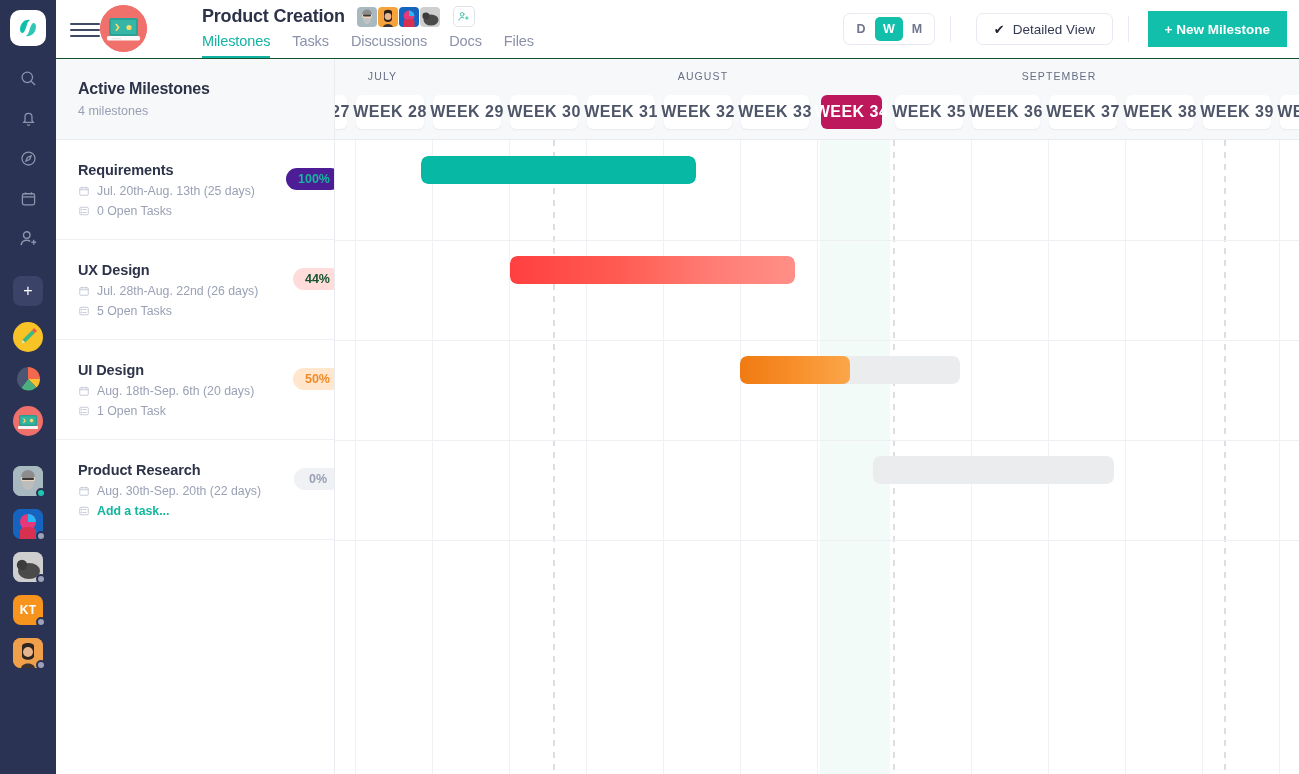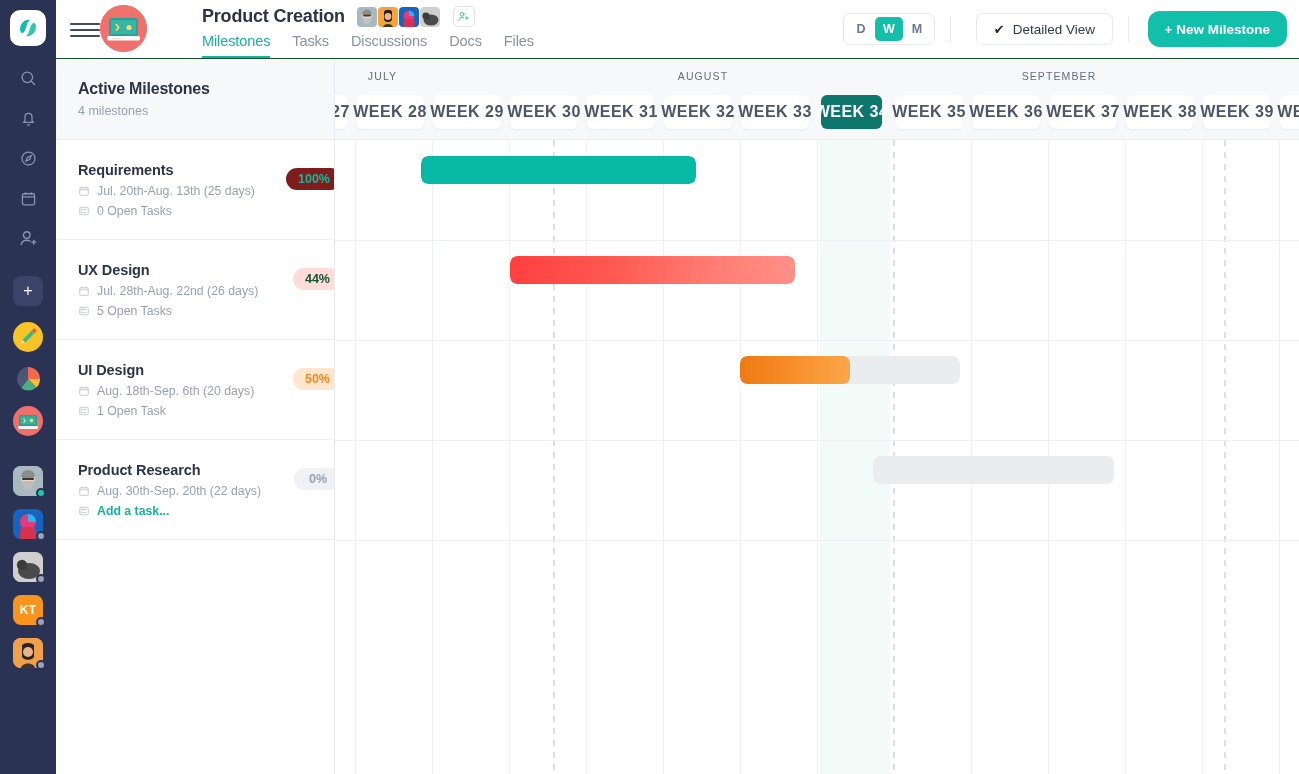--- a/index.html
+++ b/index.html
@@ -99,21 +99,21 @@
   .sep { position: absolute; top: 16px; width: 1px; height: 26px; background: #e8eaf1; }
   .detailed {
     position: absolute; right: 186px; top: 13px; height: 32px; padding: 0 17px;
     background: #fff; border: 1px solid #e6e9f0; border-radius: 7px;
     display: flex; align-items: center; gap: 8px; cursor: pointer;
     font-size: 13.5px; color: #333a51;
   }
   .detailed .chk { color: #20242f; font-size: 13px; font-weight: 700; }
   .newms {
     position: absolute; right: 12px; top: 11px; height: 36px; padding: 0 17px;
-    background: #12bfab; border-radius: 12px; border: none; cursor: pointer;
+    background: #12bfab; border-radius: 0; border: none; cursor: pointer;
     display: flex; align-items: center; color: #fff; font-size: 13.5px; font-weight: 700;
   }
 
   
   .mspanel {
     position: absolute; left: 56px; top: 59px; width: 279px; height: 715px;
     background: #ffffff; border-right: 1px solid #e9ebf1; overflow: hidden; z-index: 5;
   }
   .mshead {
     height: 81px; background: #f7f8fa; border-bottom: 1px solid #e9ebf1;
@@ -152,21 +152,21 @@
     position: absolute; top: 11px; font-size: 10.5px; font-weight: 400;
     color: #666d83; letter-spacing: 1.1px; text-align: center;
   }
   .weeks { position: absolute; left: 0; top: 32px; width: 100%; height: 49px; }
   .week {
     position: absolute; top: 4px; height: 34px; background: #fff; border-radius: 6px;
     display: flex; align-items: center; justify-content: center;
     font-size: 16px; font-weight: 700; color: #4e5568; letter-spacing: .5px;
     box-shadow: 0 1px 2px rgba(40,50,80,.07); cursor: pointer; white-space: nowrap;
   }
-  .week.cur { background: #0f766e; color: #fff; box-shadow: none; }
+  .week.cur { background: #be185d; color: #fff; box-shadow: none; }
 
   .grid { position: absolute; left: 0; top: 81px; width: 964px; height: 634px; }
   .vline { position: absolute; top: 0; width: 1px; height: 634px; background: #f0f1f4; }
   .vdash {
     position: absolute; top: 0; width: 2px; height: 634px;
     background: repeating-linear-gradient(to bottom,#dcdee4 0 6px,transparent 6px 12px);
   }
   .curcol { position: absolute; top: 0; width: 70px; height: 634px; background: #f3fbf8; }
   .hline { position: absolute; left: 0; width: 964px; height: 1px; background: #eef0f4; }
 
@@ -429,21 +429,21 @@
       <div class="msmeta">
         <svg width="12" height="12" viewBox="0 0 24 24">
             <rect x="3.5" y="4.5" width="17" height="15" rx="2"></rect>
             <line x1="10" y1="9" x2="17" y2="9"></line>
             <line x1="10" y1="15" x2="17" y2="15"></line>
             <circle cx="7" cy="9" r="1.1"></circle>
             <circle cx="7" cy="15" r="1.1"></circle>
           </svg>
         <span>0 Open Tasks</span>
       </div>
-      <div class="badge" style="background:#7f1d1d;color:#14b79e">100%</div>
+      <div class="badge" style="background:#4c1d95;color:#14b79e">100%</div>
     </div>
 
     <div class="msrow">
       <h3>UX Design</h3>
       <div class="msmeta">
         <svg width="12" height="12" viewBox="0 0 24 24">
             <rect x="3.5" y="5.5" width="17" height="15" rx="2"></rect>
             <line x1="3.5" y1="9.5" x2="20.5" y2="9.5"></line>
             <line x1="8" y1="3.5" x2="8" y2="7"></line>
             <line x1="16" y1="3.5" x2="16" y2="7"></line>

